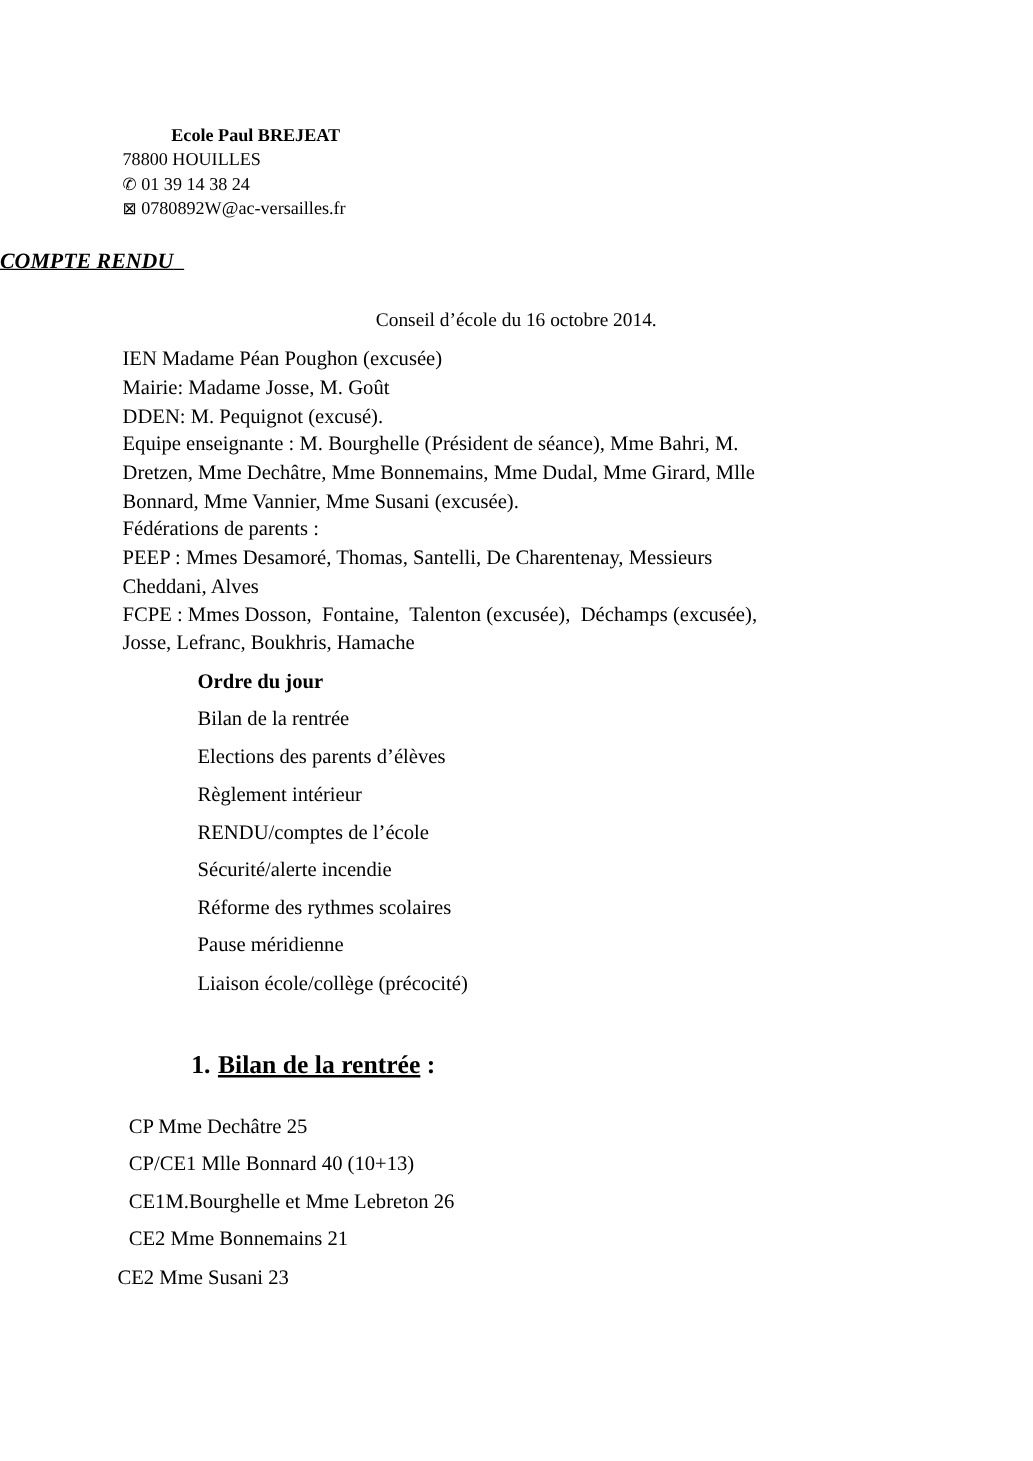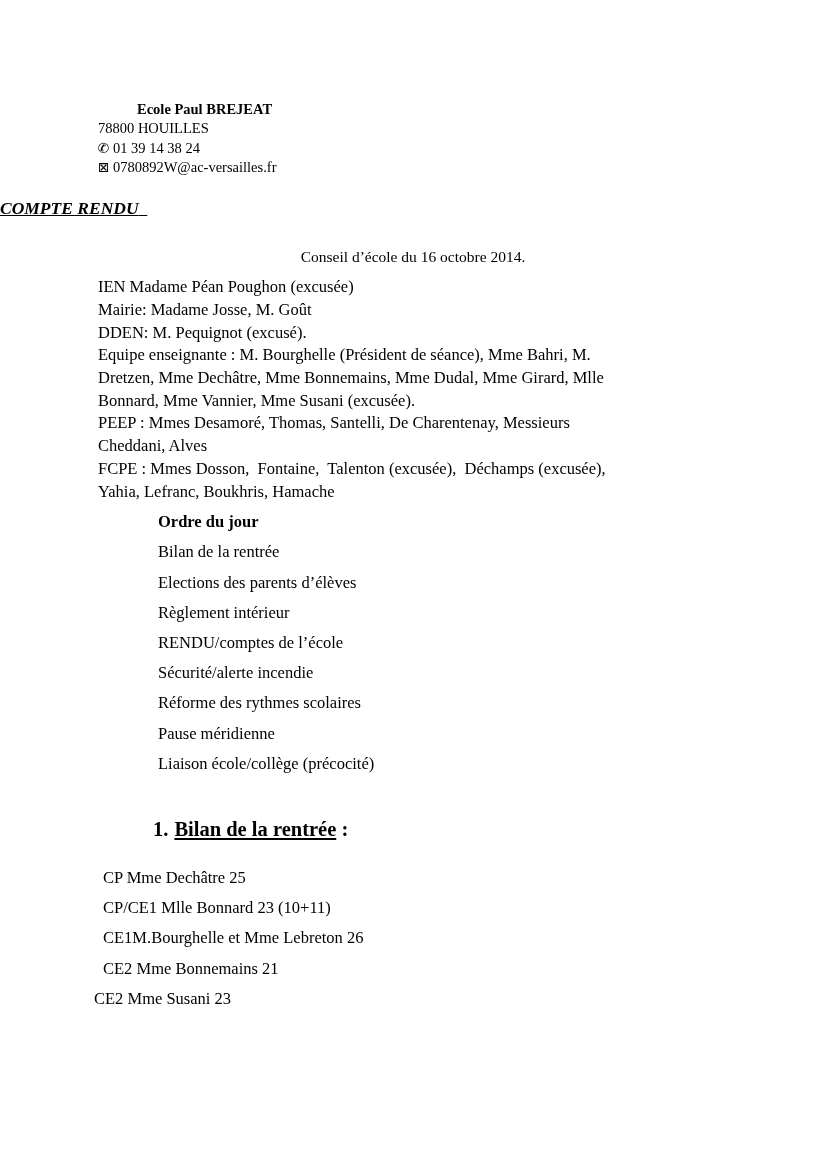--- a/index.html
+++ b/index.html
@@ -96,43 +96,44 @@
 
   <div class="subtitle">Conseil d’école du 16 octobre 2014.</div>
 
   <div class="attendees" id="attendees-list">
       <div class="doc-line">IEN Madame Péan Poughon (excusée)</div>
       <div class="doc-line">Mairie: Madame Josse, M. Goût</div>
       <div class="doc-line">DDEN: M. Pequignot (excusé).</div>
       <div class="doc-line">Equipe enseignante : M. Bourghelle (Président de séance), Mme Bahri, M.</div>
       <div class="doc-line">Dretzen, Mme Dechâtre, Mme Bonnemains, Mme Dudal, Mme Girard, Mlle</div>
       <div class="doc-line">Bonnard, Mme Vannier, Mme Susani (excusée).</div>
+      <div class="doc-line">Fédérations de parents :</div>
       <div class="doc-line">PEEP : Mmes Desamoré, Thomas, Santelli, De Charentenay, Messieurs</div>
       <div class="doc-line">Cheddani, Alves</div>
       <div class="doc-line">FCPE : Mmes Dosson,  Fontaine,  Talenton (excusée),  Déchamps (excusée),</div>
-      <div class="doc-line">Yahia, Lefranc, Boukhris, Hamache</div>
+      <div class="doc-line">Josse, Lefranc, Boukhris, Hamache</div>
     </div>
 
   <div class="agenda">
     <div class="agenda-heading">Ordre du jour</div>
     <div id="agenda-items">
         <div class="doc-line">Bilan de la rentrée</div>
         <div class="doc-line">Elections des parents d’élèves</div>
         <div class="doc-line">Règlement intérieur</div>
         <div class="doc-line">RENDU/comptes de l’école</div>
         <div class="doc-line">Sécurité/alerte incendie</div>
         <div class="doc-line">Réforme des rythmes scolaires</div>
         <div class="doc-line">Pause méridienne</div>
         <div class="doc-line">Liaison école/collège (précocité)</div>
       </div>
   </div>
 
   <div class="section-heading"><span class="section-number">1.</span><span class="u">Bilan de la rentrée</span><span> :</span></div>
 
   <div class="classes" id="class-lines">
       <div class="doc-line">CP Mme Dechâtre 25</div>
-      <div class="doc-line">CP/CE1 Mlle Bonnard 23 (10+11)</div>
+      <div class="doc-line">CP/CE1 Mlle Bonnard 40 (10+13)</div>
       <div class="doc-line">CE1M.Bourghelle et Mme Lebreton 26</div>
       <div class="doc-line">CE2 Mme Bonnemains 21</div>
       <div class="doc-line">CE2 Mme Susani 23</div>
     </div>
 
 </div>
 
 </body></html>

